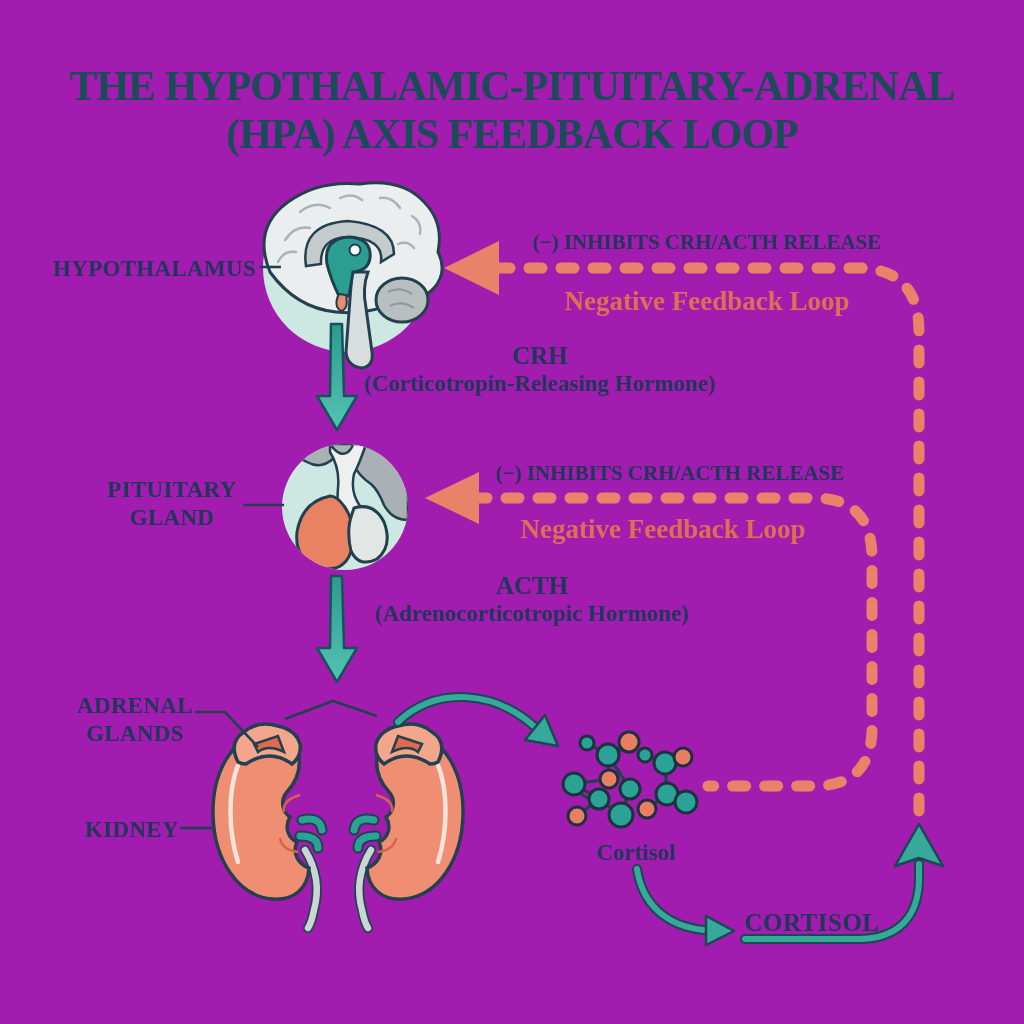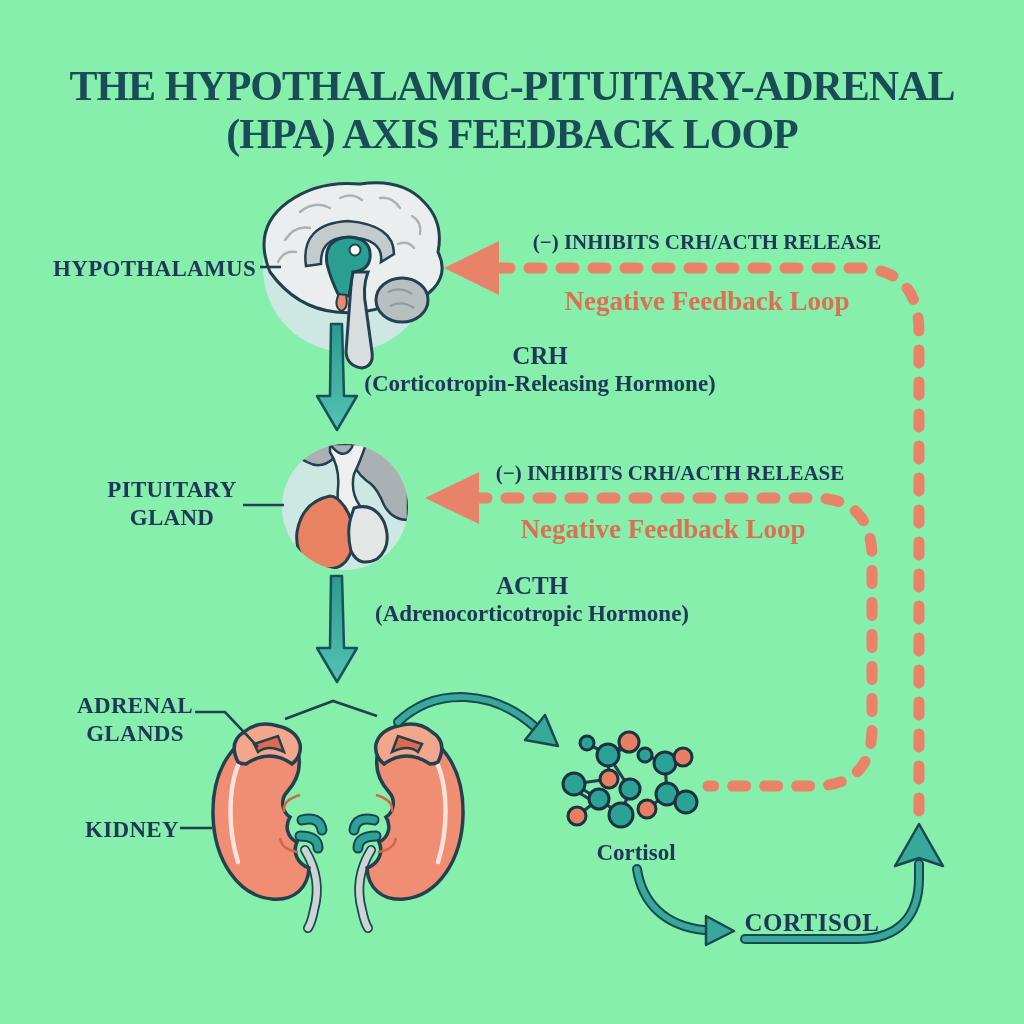--- a/index.html
+++ b/index.html
@@ -1,16 +1,16 @@
 <!DOCTYPE html>
 <html><head>
 <meta charset="utf-8">
 <style>
   html,body { margin:0; padding:0; background:#ffffff; }
-  .canvas { position:relative; width:1024px; height:1024px; background:#86efac; overflow:hidden; }
+  .canvas { position:relative; width:1024px; height:1024px; background:#a21caf; overflow:hidden; }
   svg text { font-family:"Liberation Serif", serif; font-weight:bold; fill:#20375a; }
   .title    { fill:#1a4c58; font-size:42px; letter-spacing:-1px; }
   .lbl      { font-size:23px; letter-spacing:0.3px; }
   .inhibit  { font-size:21px; }
   .negloop  { fill:#dc6f54; font-size:27px; }
   .habbr    { font-size:25px; }
   .hfull    { font-size:23px; }
   .cortS    { font-size:23px; }
   .cortB    { font-size:25px; letter-spacing:0.5px; }
   .dash     { stroke:#e8836a; stroke-width:11; fill:none; stroke-linecap:round; stroke-dasharray:13 19; }

